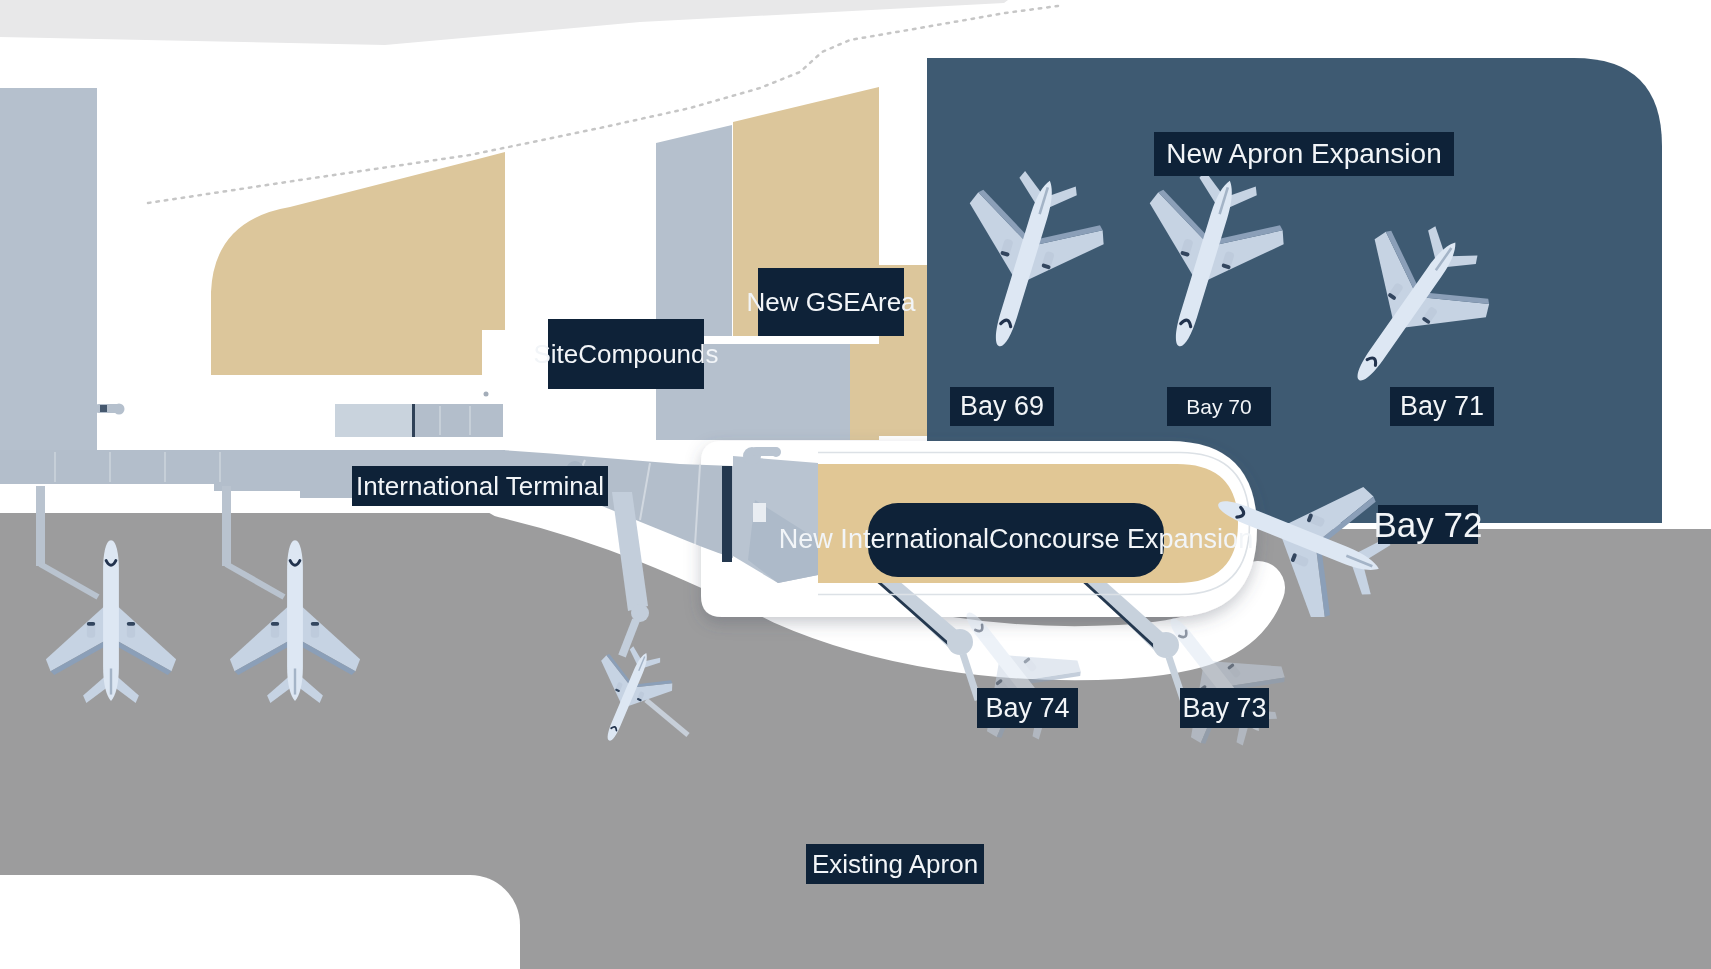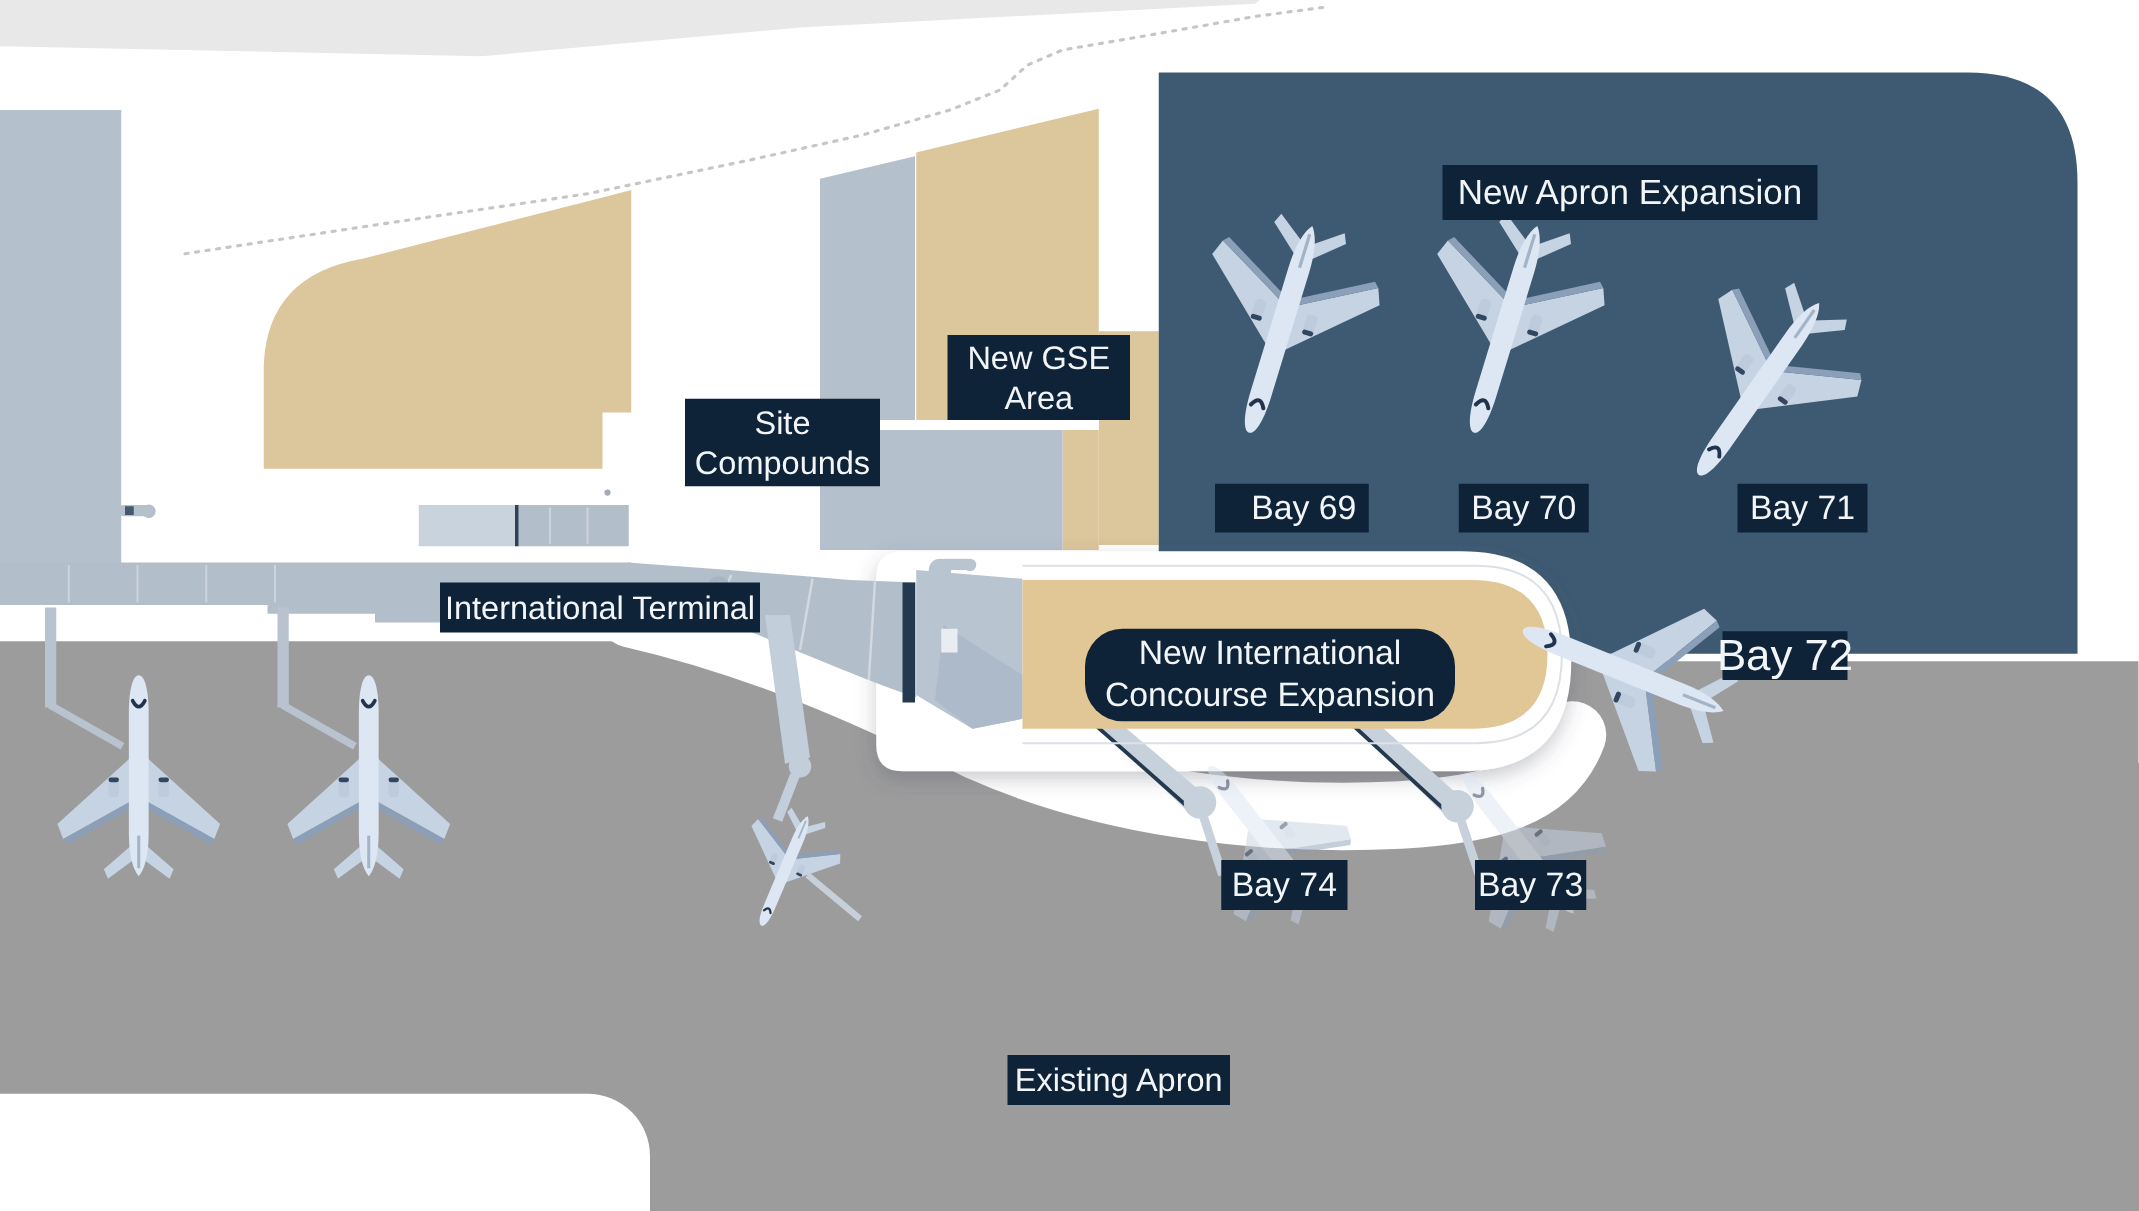--- a/index.html
+++ b/index.html
@@ -8,27 +8,27 @@
     background:#ffffff;font-family:"Liberation Sans",sans-serif;
   }
   .stage svg{position:absolute;left:0;top:0;}
   .map-label{
     position:absolute;display:flex;align-items:center;justify-content:center;
     background:var(--label-bg,#0e2238);color:var(--label-text,#f2f5f8);
     text-align:center;font-family:"Liberation Sans",sans-serif;font-weight:400;
     white-space:nowrap;
     margin-top:16px;
   }
-  .map-label .two-line{display:flex;flex-direction:column;line-height:1.25;}
+  .map-label .two-line{display:flex;flex-direction:row;line-height:1.25;}
   .lbl-intl       {left:352px;top:450px;width:256px;height:40px;font-size:26px;}
   .lbl-site       {left:548px;top:303px;width:156px;height:70px;font-size:26px;}
   .lbl-gse        {left:758px;top:252px;width:146px;height:68px;font-size:26px;}
   .lbl-nae        {left:1154px;top:116px;width:300px;height:44px;font-size:28px;}
-  .lbl-b69        {left:972px;top:371px;width:104px;height:39px;font-size:27px;padding-left:19px;}
-  .lbl-b70        {left:1167px;top:371px;width:104px;height:39px;font-size:27px;}
+  .lbl-b69        {left:950px;top:371px;width:104px;height:39px;font-size:27px;}
+  .lbl-b70        {left:1167px;top:371px;width:104px;height:39px;font-size:21px;}
   .lbl-b71        {left:1390px;top:371px;width:104px;height:39px;font-size:27px;}
   .lbl-b72        {left:1378px;top:489px;width:100px;height:39px;font-size:35px;}
   .lbl-b73        {left:1180px;top:672px;width:89px;height:40px;font-size:27px;}
   .lbl-b74        {left:977px;top:672px;width:101px;height:40px;font-size:27px;}
   .lbl-existing   {left:806px;top:828px;width:178px;height:40px;font-size:26px;}
   .lbl-nice       {left:868px;top:487px;width:296px;height:74px;font-size:27px;border-radius:30px;}
   .ghost{opacity:0.5;}
 </style>
 </head>
 <body>

